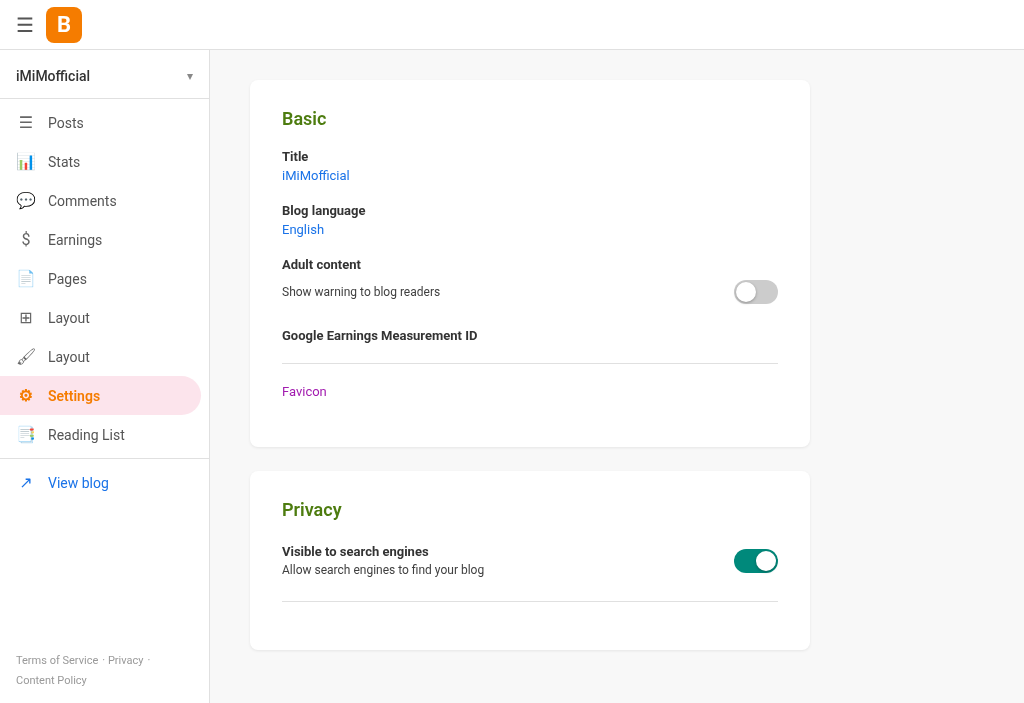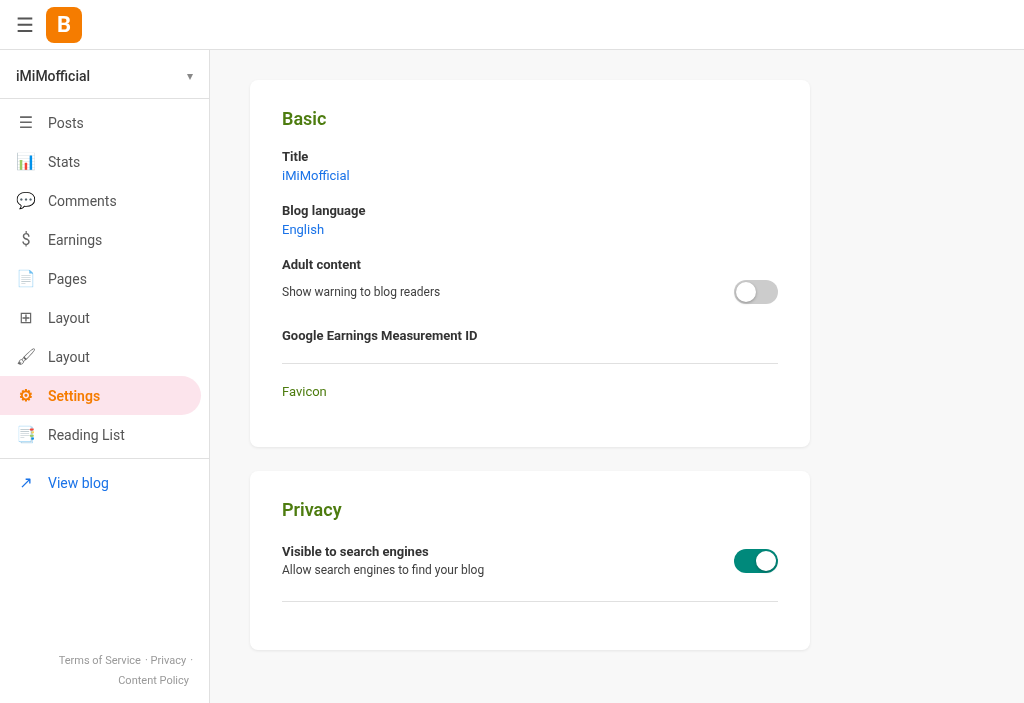--- a/index.html
+++ b/index.html
@@ -113,21 +113,20 @@
       color: #666;
     }
     .nav-item.view-blog { color: #1a73e8; }
     .nav-item.view-blog .nav-icon { color: #1a73e8; }
     .sidebar-footer {
       margin-top: auto;
       padding: 12px 16px;
       font-size: 11px;
       color: #999;
       line-height: 1.8;
-      text-align: right;
     }
     .sidebar-footer a { color: #999; text-decoration: none; margin-right: 4px; }
     .content-area {
       flex: 1;
       overflow-y: auto;
       background: #f8f8f8;
       padding: 30px 40px;
     }
     .settings-card {
       background: #fff;
@@ -195,21 +194,21 @@
       background: #fff;
       box-shadow: 0 1px 3px rgba(0,0,0,0.3);
     }
     .divider {
       height: 1px;
       background: #e0e0e0;
       margin: 8px 0 20px;
     }
     .favicon-link {
       font-size: 13px;
-      color: #4d7c0f;
+      color: #a21caf;
       cursor: pointer;
     }
   </style>
 </head>
 <body>
 
 <div class="top-bar">
   <div class="hamburger-icon">☰</div>
   <div class="blogger-logo">B</div>
 </div>

